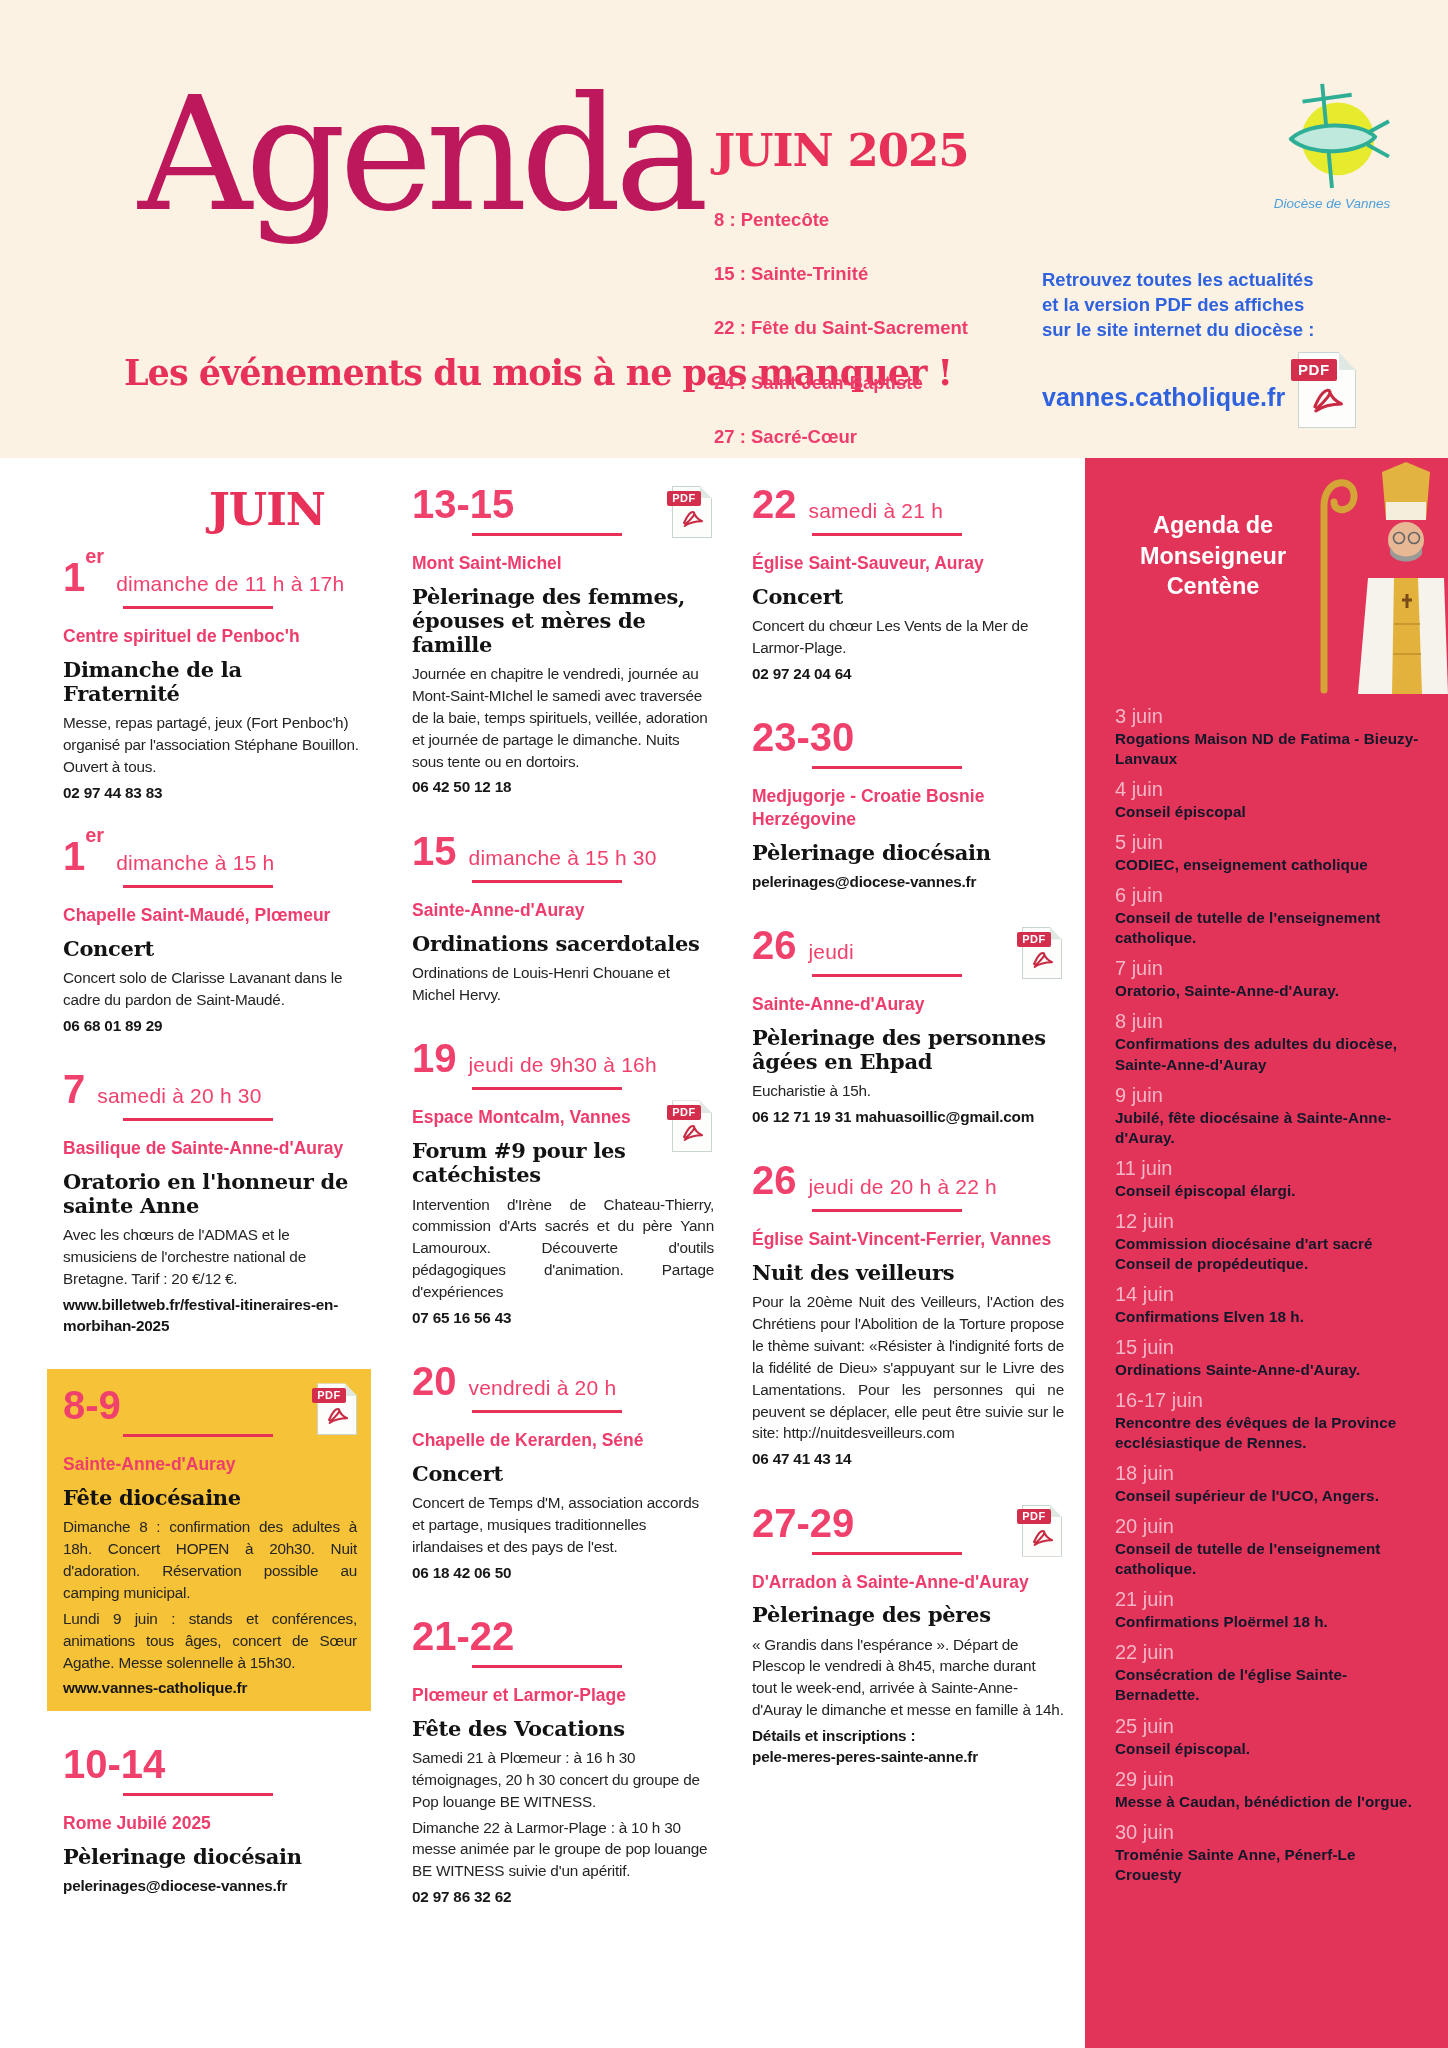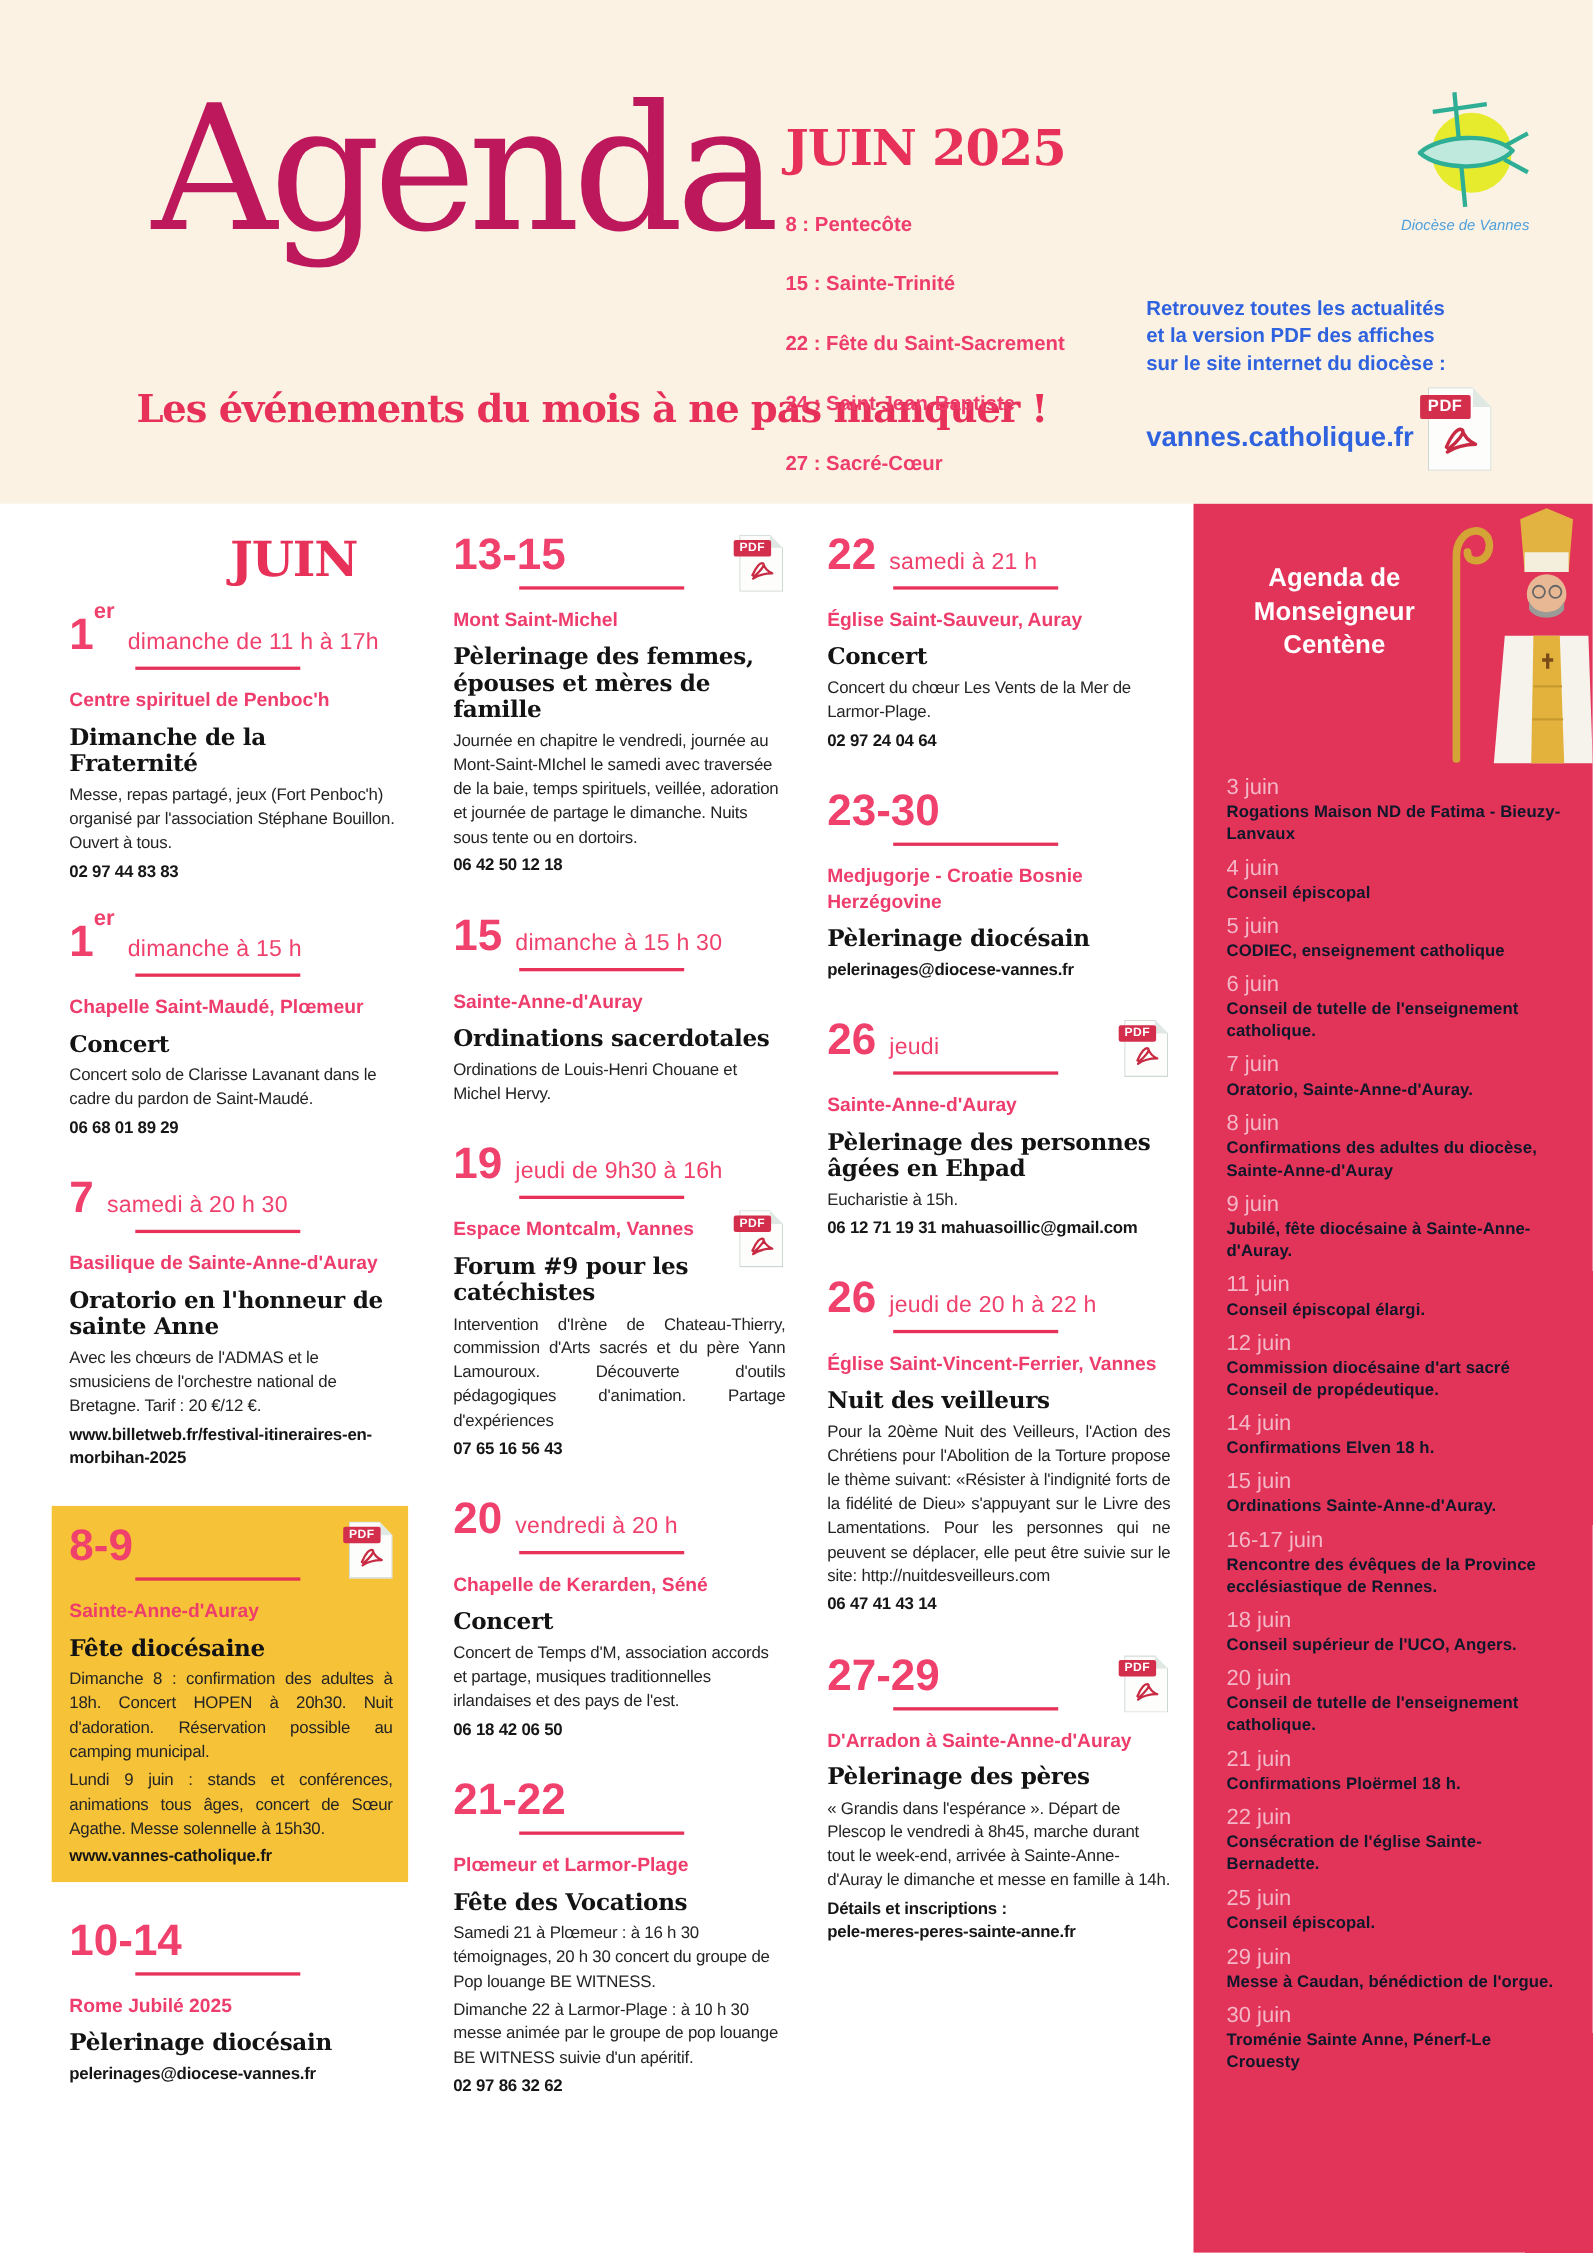--- a/index.html
+++ b/index.html
@@ -6,21 +6,21 @@
   body{width:1448px;height:2048px;position:relative;background:#ffffff;
        font-family:"Liberation Sans",sans-serif;color:#1d1d1b;overflow:hidden;}
   .page{position:absolute;inset:0;}
 
   
   .header{position:absolute;left:0;top:0;width:1448px;height:458px;background:#FBF2E4;}
   .agenda-title{position:absolute;left:138px;top:68px;font-family:"DejaVu Serif",serif;
       font-weight:400;font-size:158px;line-height:1.1;color:#be185d;letter-spacing:-7px;}
   .subtitle{position:absolute;left:124px;top:352px;font-family:"DejaVu Serif",serif;
       font-weight:700;font-size:35px;color:#E73158;letter-spacing:-1px;}
-  .month-block{position:absolute;left:714px;top:108px;width:330px;}
+  .month-block{position:absolute;left:714px;top:124px;width:330px;}
   .month-title{font-family:"DejaVu Serif",serif;font-weight:700;font-size:45px;color:#E73158;letter-spacing:-1px;}
   .feasts{margin-top:14px;}
   .feast{font-size:18.5px;font-weight:700;color:#EE3D6C;line-height:1.2;margin-top:32px;}
   .logo-wrap{position:absolute;left:1252px;top:80px;width:160px;text-align:center;}
   .logo-caption{font-style:italic;color:#4D9FDB;font-size:13.5px;margin-top:2px;}
   .note{position:absolute;left:1042px;top:268px;width:340px;color:#2F62DE;
       font-weight:700;font-size:18.5px;line-height:1.35;white-space:pre-line;}
   .site-link{position:absolute;left:1042px;top:383px;color:#2F62DE;font-weight:700;font-size:25px;}
   #pdfBig{position:absolute;left:1298px;top:352px;}
 

